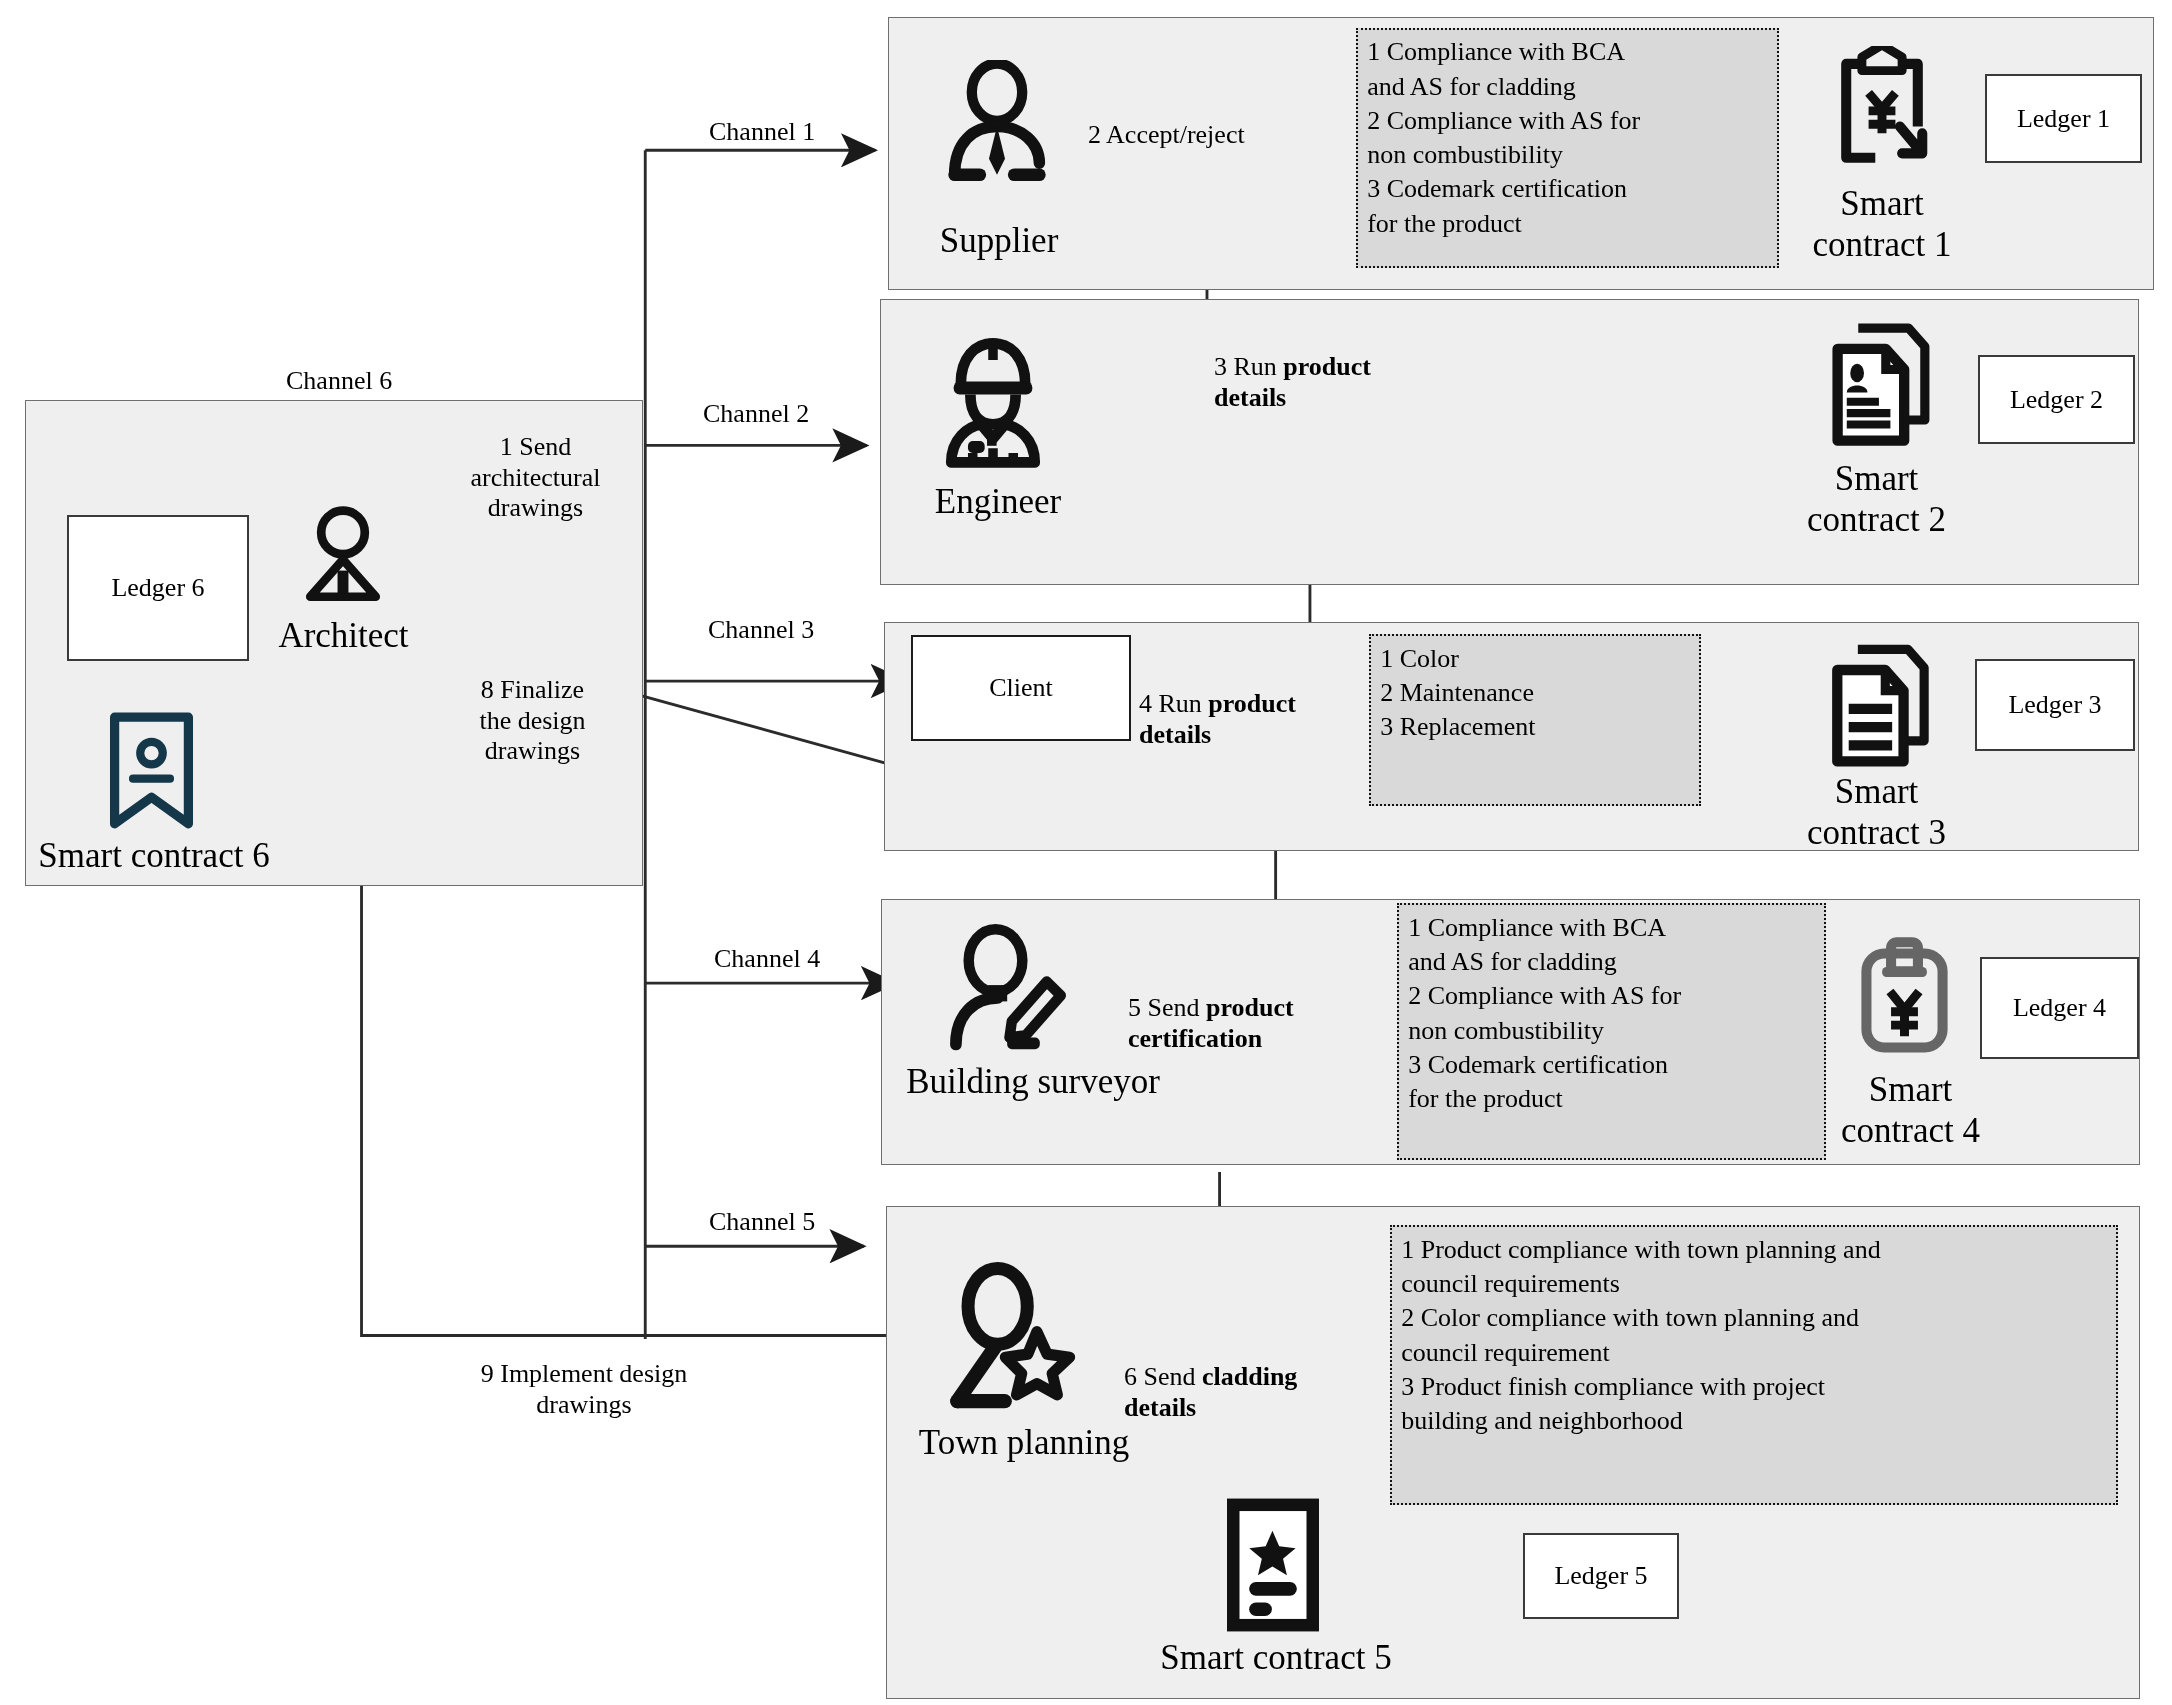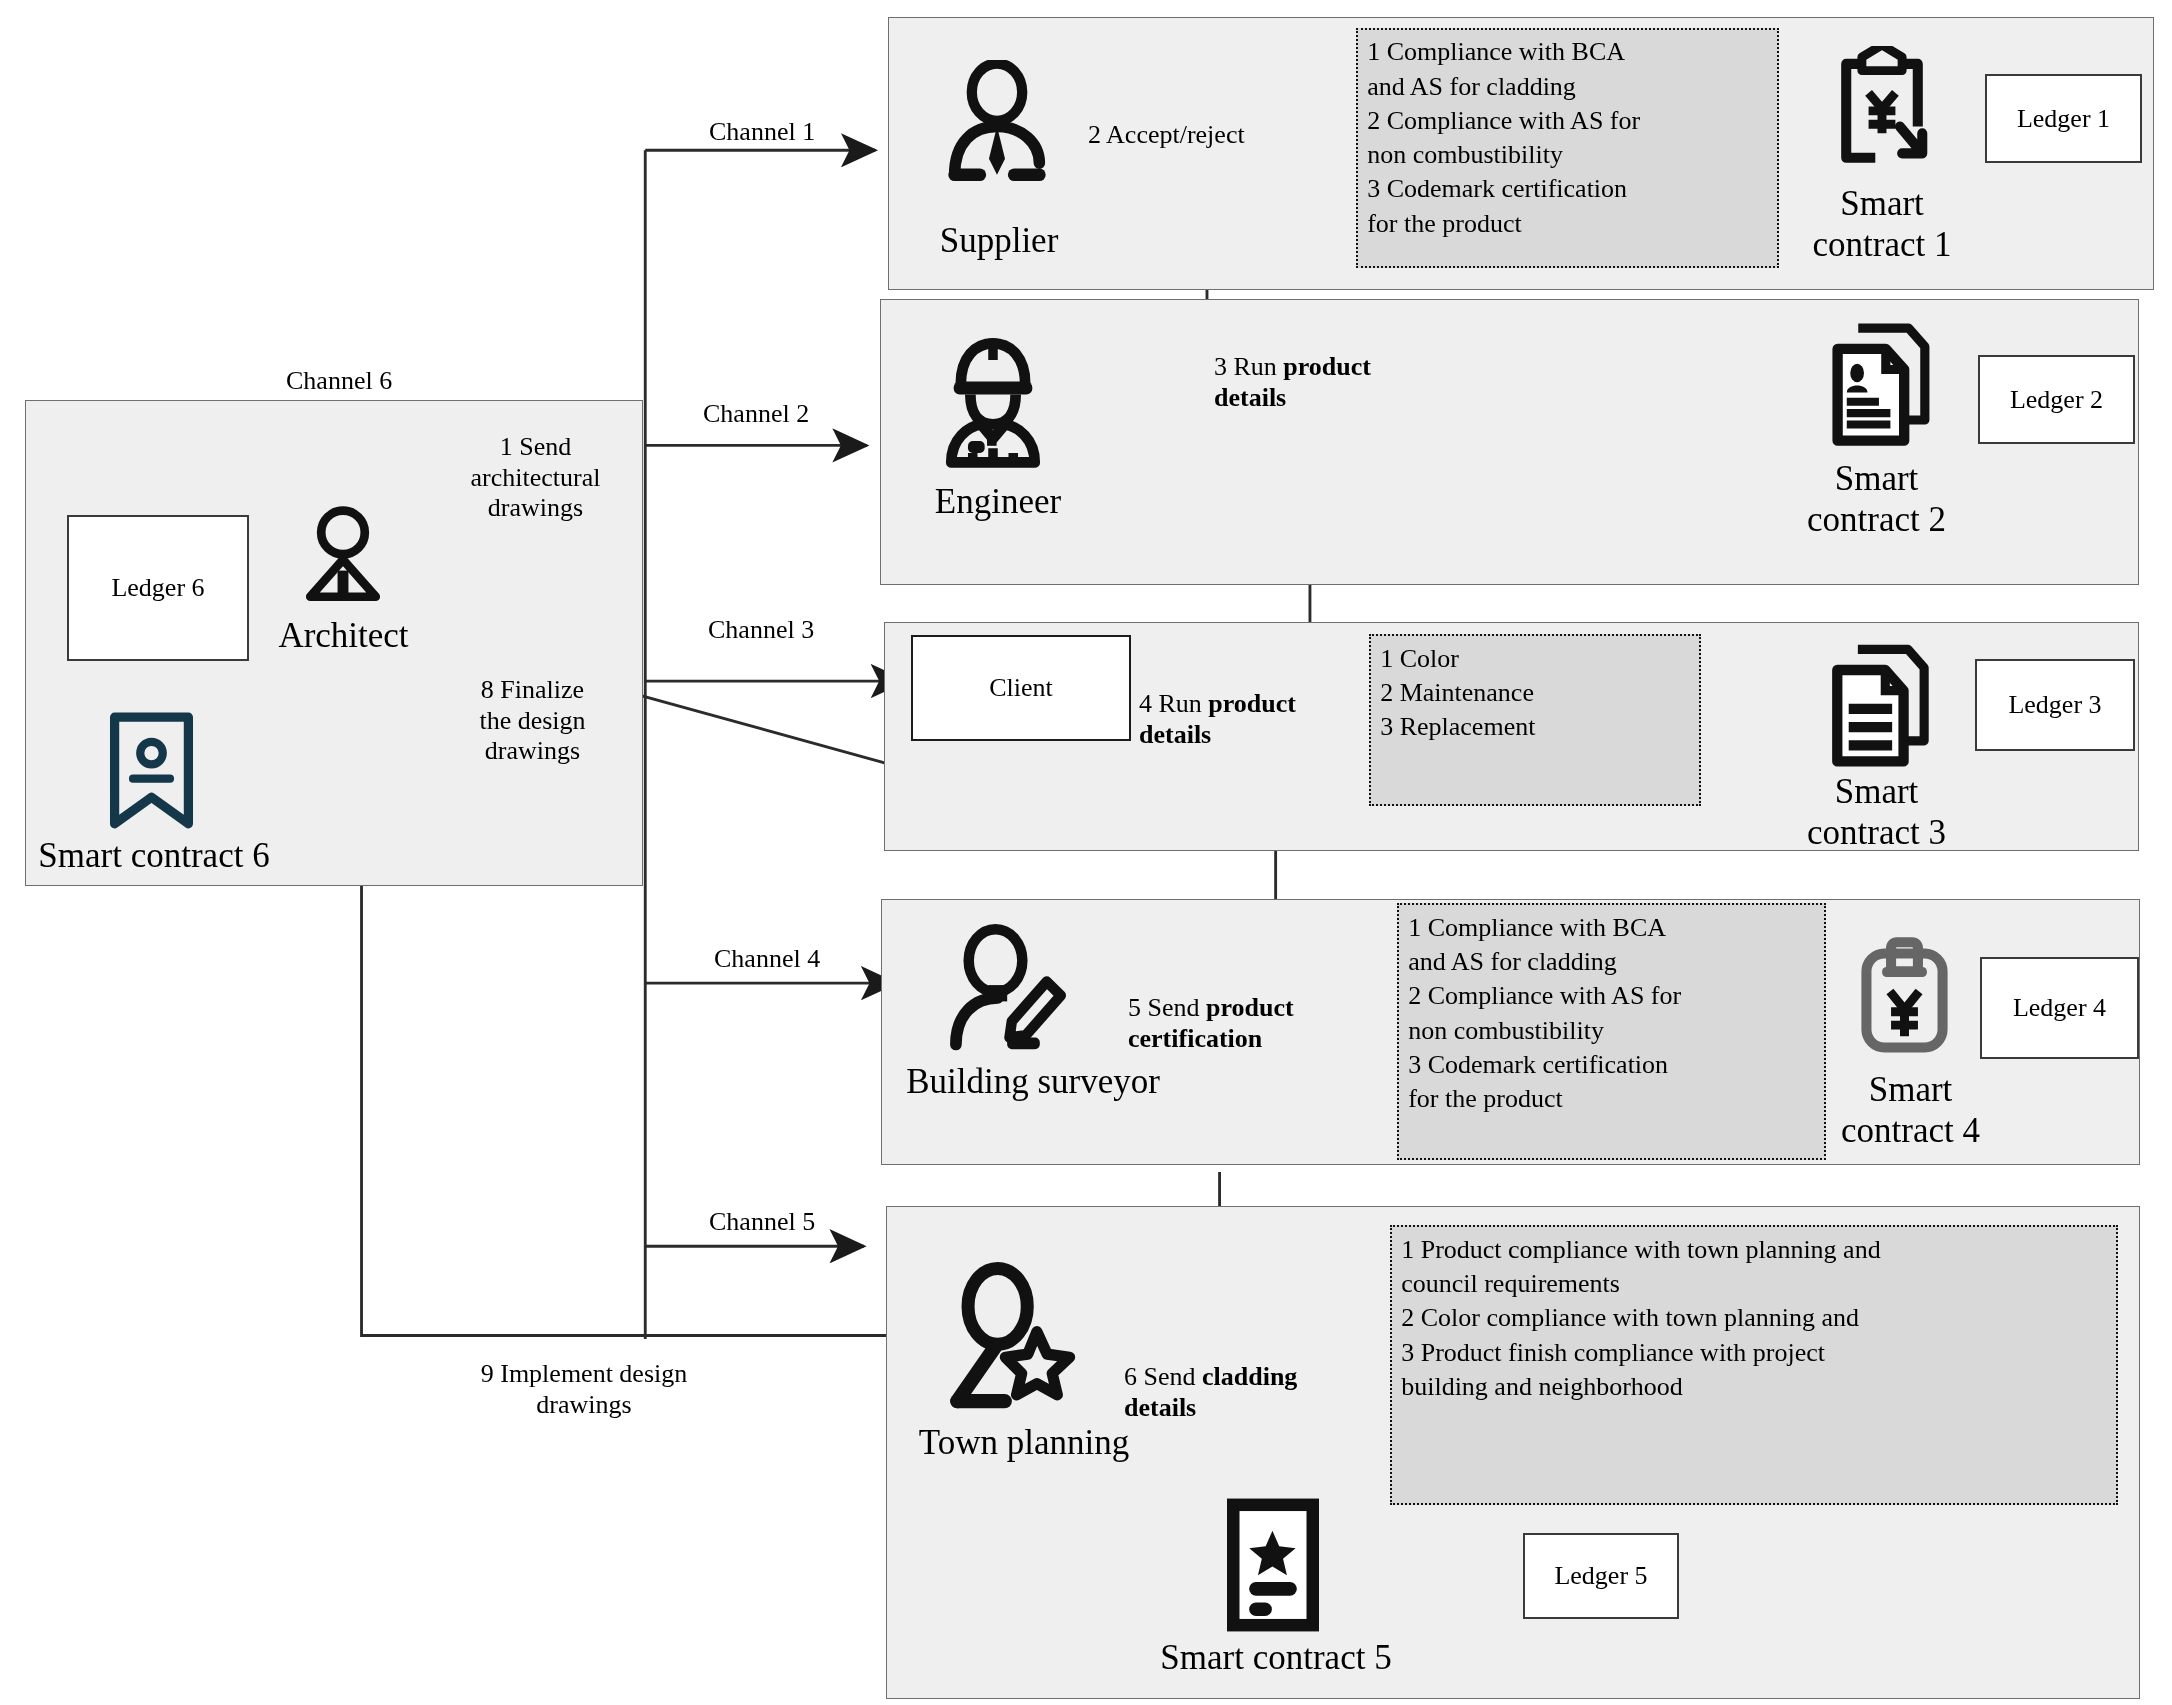--- a/index.html
+++ b/index.html
@@ -289,20 +289,21 @@
 
   <div class="lbl multi" style="left:1124px;top:1362px;width:229px;text-align:left;">
     <span>6</span>
     <span>Send </span><span class="bold">cladding details</span>
   </div>
 
   <div class="dbox" style="left:1390px;top:1225px;width:728px;height:280px;">
     <div>1 Product compliance with town planning and</div>
     <div>council requirements</div>
     <div>2 Color compliance with town planning and</div>
+    <div>council requirement</div>
     <div>3 Product finish compliance with project</div>
     <div>building and neighborhood</div>
   </div>
 
   <div class="icon" style="left:1224px;top:1498px;width:98px;height:134px;">
     <svg viewBox="0 0 86 118" width="98" height="134">
       <rect x="8" y="6" width="70" height="106" fill="#fff" stroke="#111" stroke-width="11"></rect>
       <path d="M43 26 L50 42 L67 44 L54 55 L58 72 L43 63 L28 72 L32 55 L19 44 L36 42 Z" fill="#111" transform="translate(0,0) scale(0.85) translate(7,8)"></path>
       <rect x="22" y="74" width="42" height="12" rx="6" fill="#111"></rect>
       <rect x="22" y="92" width="20" height="12" rx="6" fill="#111"></rect>

